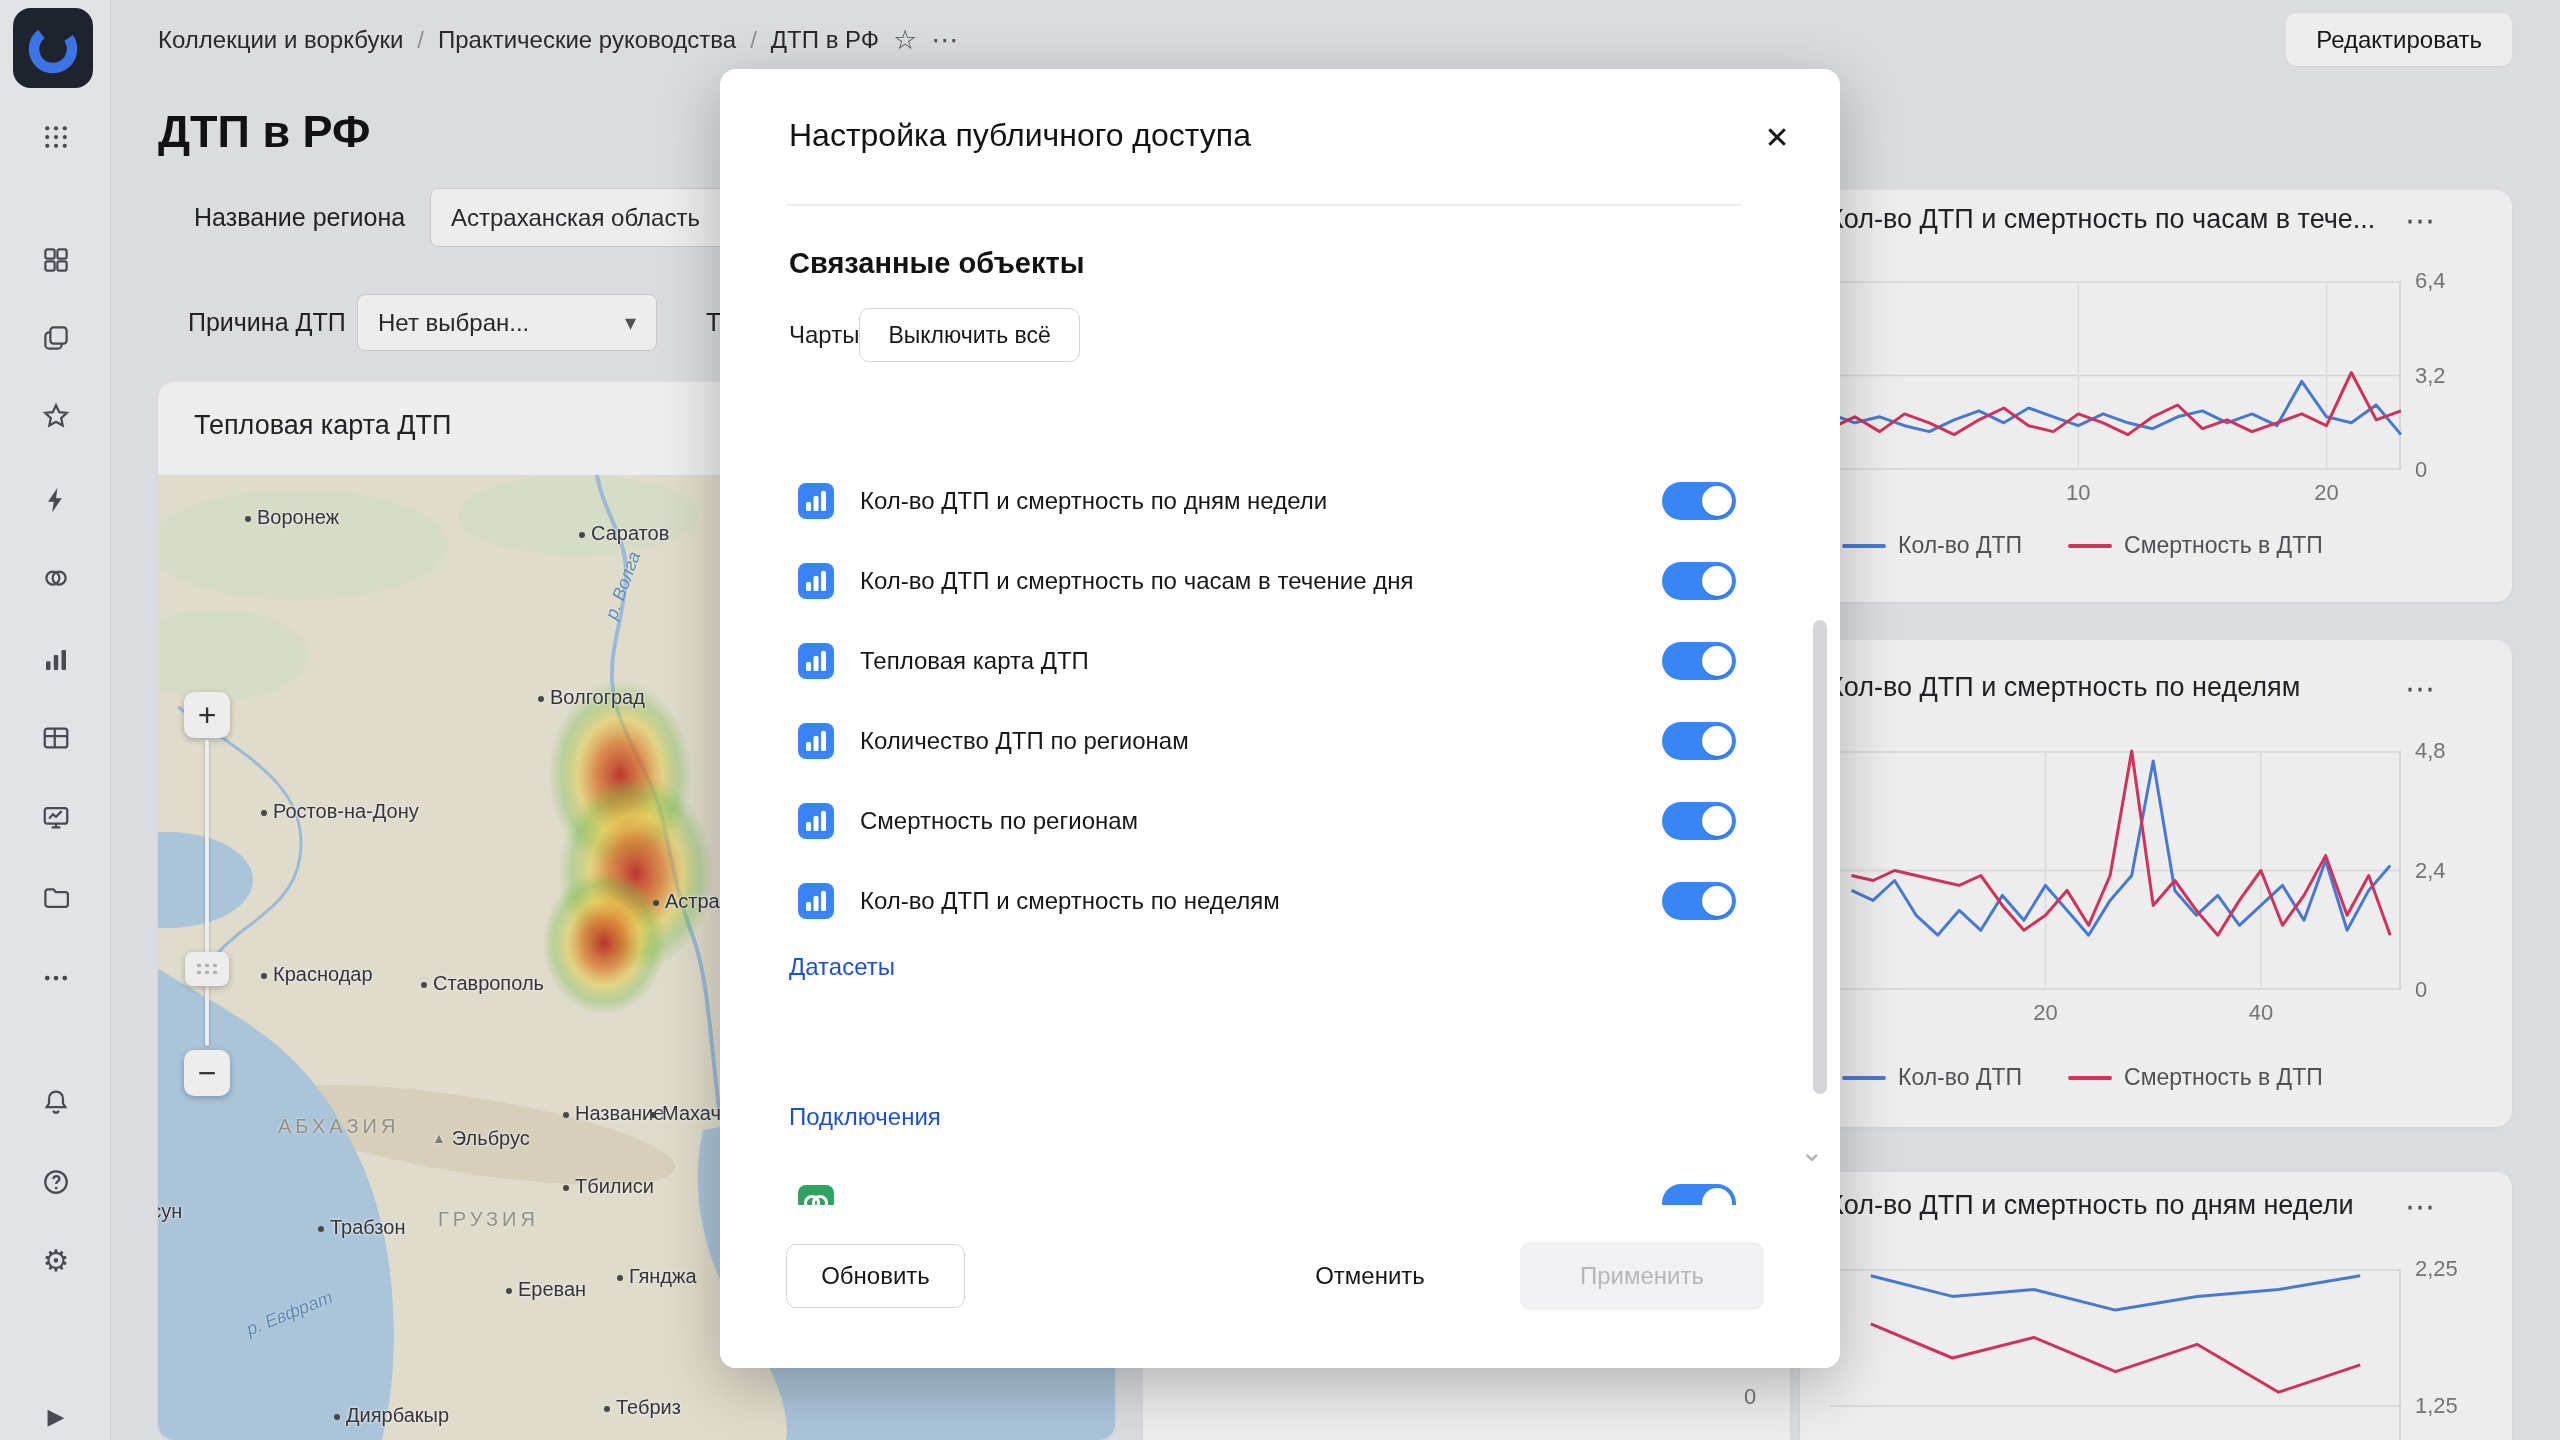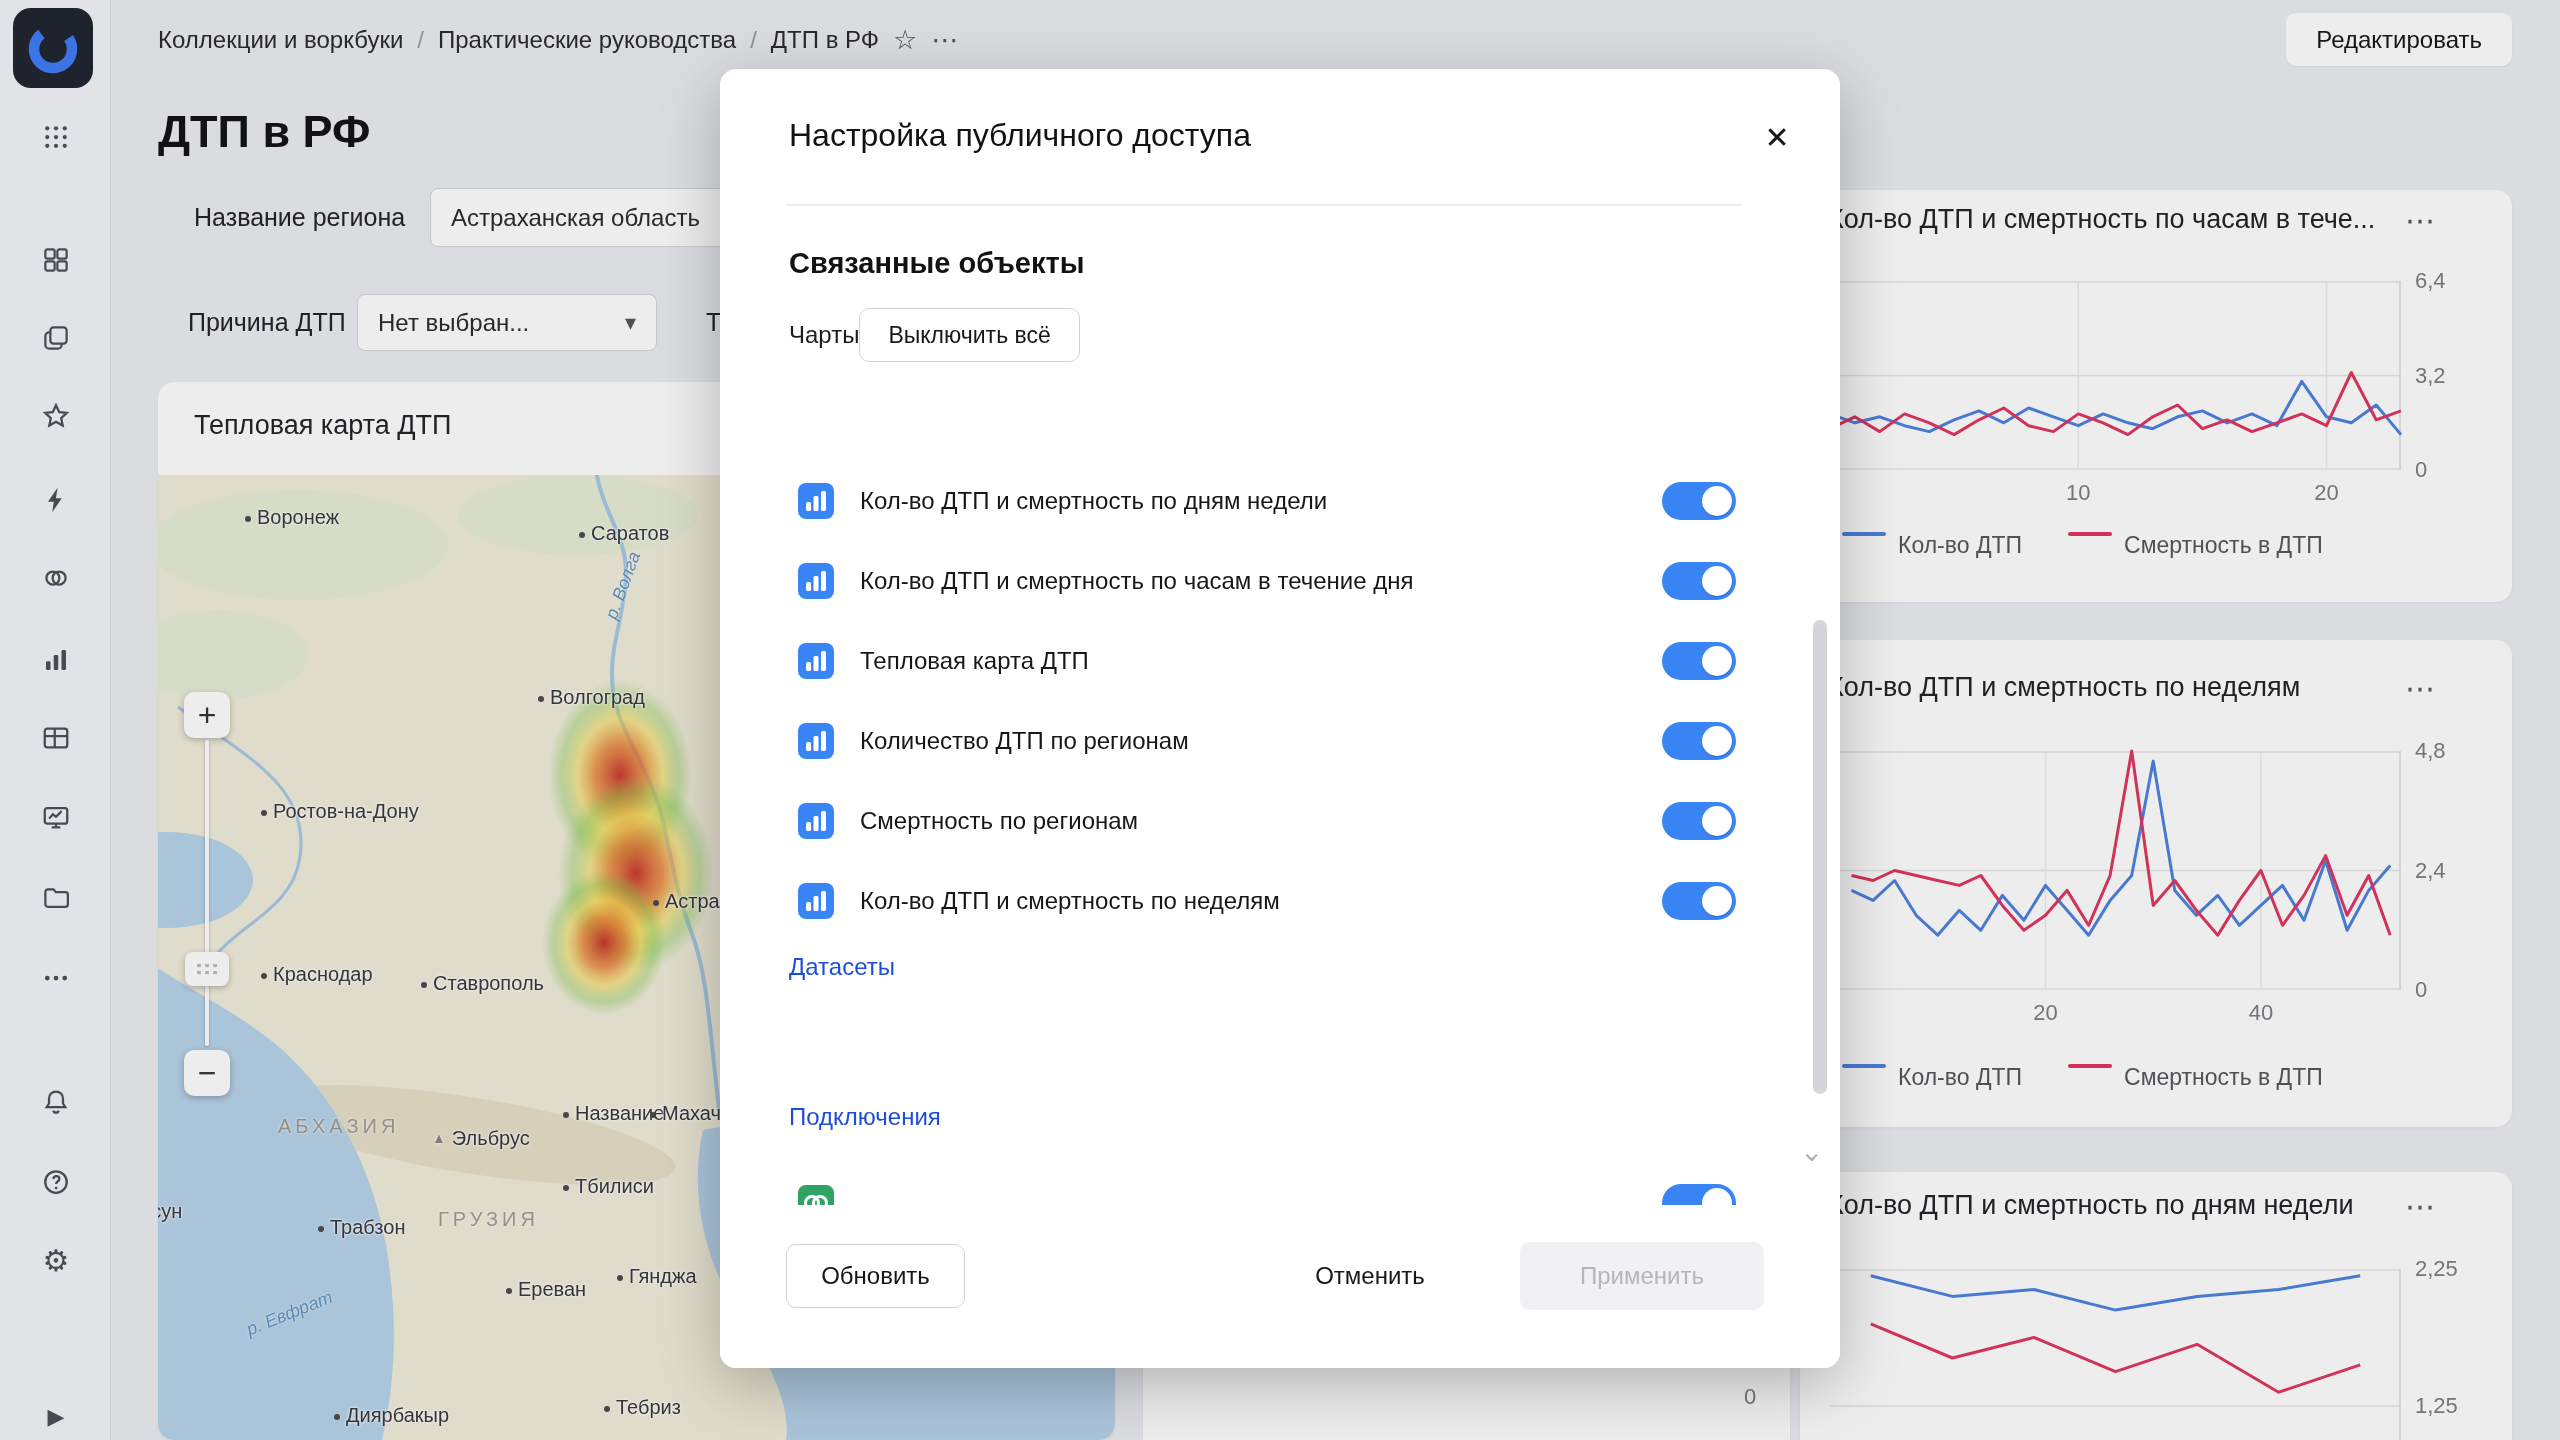--- a/index.html
+++ b/index.html
@@ -45,21 +45,21 @@
   .zoom-grip { position:absolute; left:27px; width:44px; height:34px; background:#fff; border-radius:8px; box-shadow:0 2px 6px rgba(0,0,0,.25); display:flex; align-items:center; justify-content:center; }
   .grip-dots { width:24px; height:14px; background-image:radial-gradient(#b9bcc0 1.8px, transparent 2.4px); background-size:8px 7px; }
 
   
   .plot { position:absolute; }
   .tick { position:absolute; font-size:22px; color:#7c7c80; white-space:nowrap; }
   .tick-y { left:calc(100% + 14px); transform:translateY(-50%); }
   .tick-x { top:calc(100% + 10px); transform:translateX(-50%); }
   .legend { position:absolute; display:flex; align-items:center; gap:12px; font-size:23px; color:#56565a; }
   .legend .dash { display:inline-block; width:44px; height:4px; border-radius:2px; background:#888; }
-  .legend .lg-item { display:flex; gap:12px; cursor:pointer; }
+  .legend .lg-item { display:flex; align-items:center; gap:12px; cursor:pointer; }
   .legend .gap { width:22px; }
 
   
   .overlay { position:absolute; inset:0; background:rgba(20,25,40,.08); z-index:5; }
   .modal { position:absolute; left:720px; top:69px; width:1120px; height:1299px; background:#fff; border-radius:16px; box-shadow:0 16px 60px rgba(0,0,0,.25); z-index:10; overflow:hidden; }
   .modal-title { position:absolute; left:69px; top:48px; font-size:32px; font-weight:500; color:#121214; }
   .modal-close { position:absolute; left:1035px; top:46px; width:44px; height:44px; background:none; border:none; font-size:30px; color:#17171a; }
   .modal-divider { position:absolute; left:66px; top:135px; width:956px; height:2px; background:#ececee; }
   .modal-scroll { position:absolute; left:0; top:136px; width:1093px; height:1000px; overflow:hidden; }
   .section-title { position:absolute; left:69px; top:42px; font-size:29px; font-weight:600; color:#121214; }

